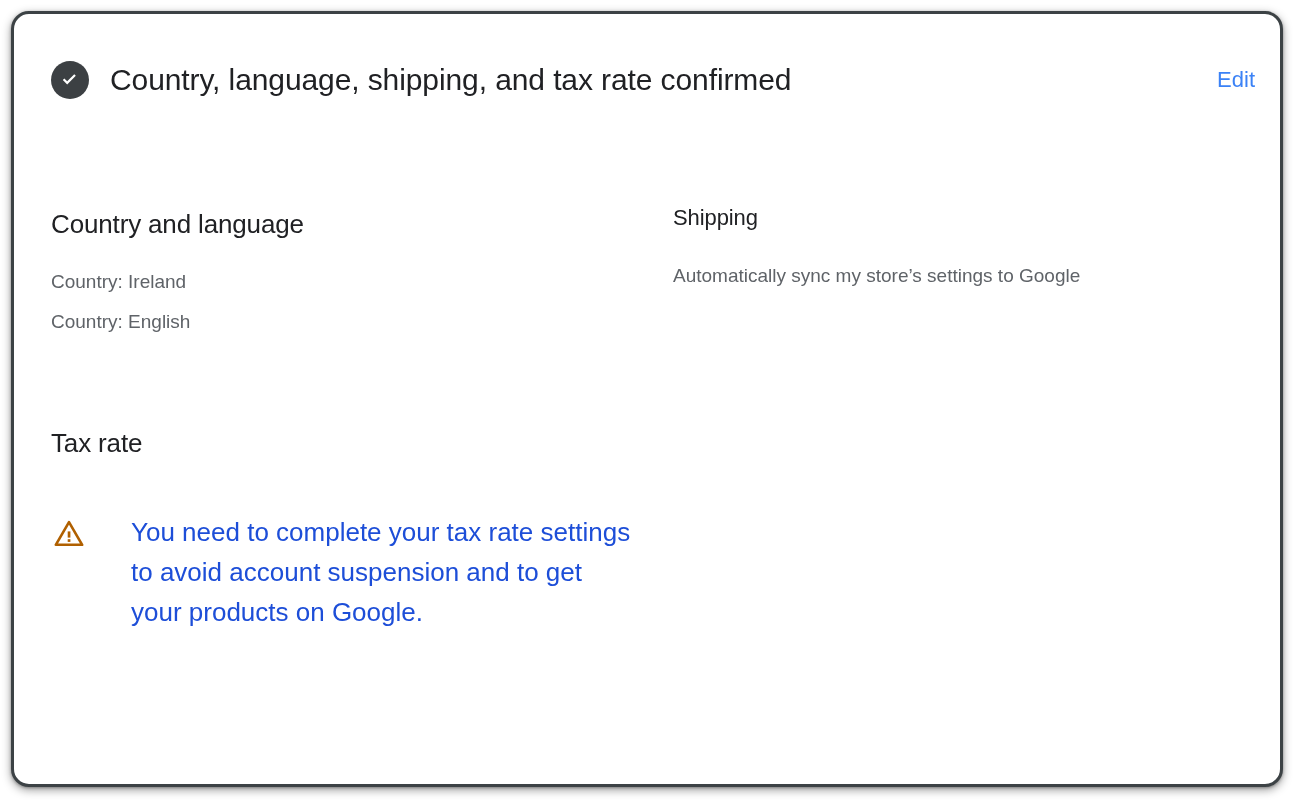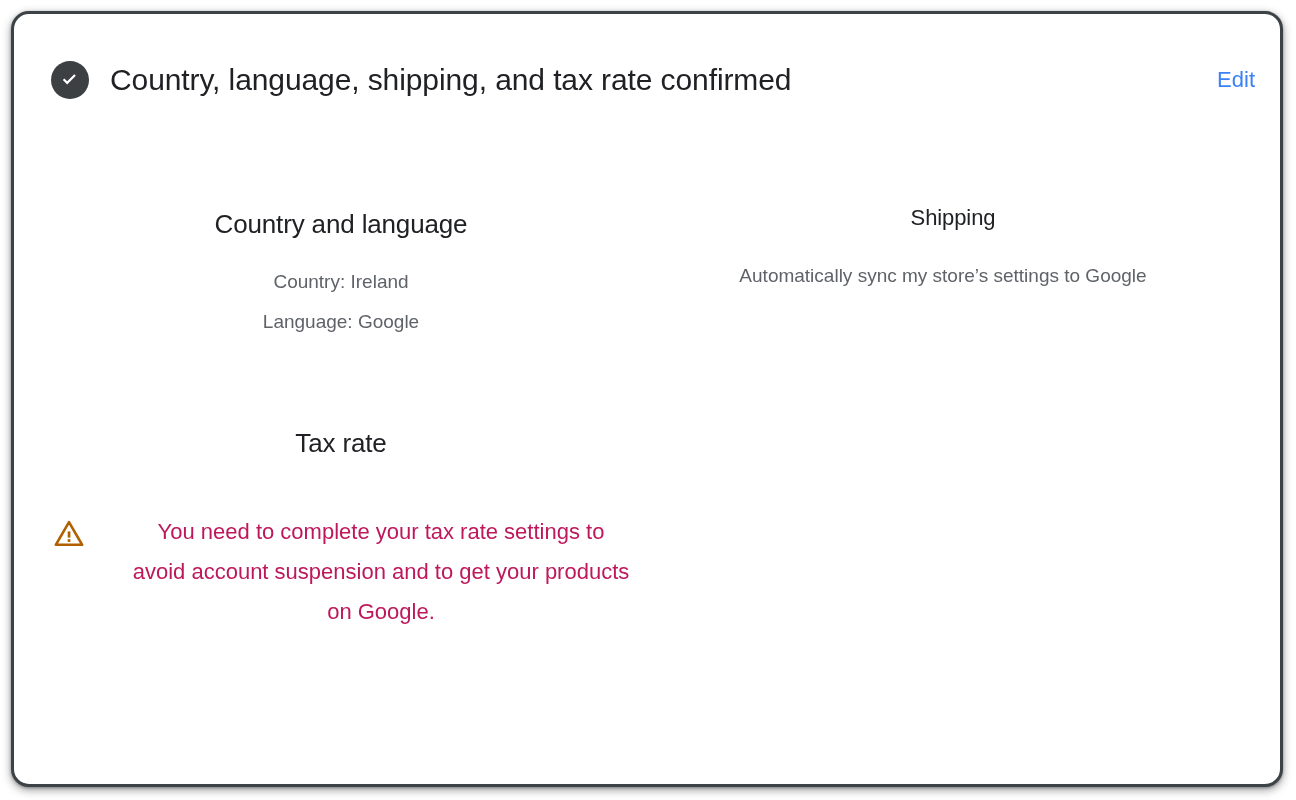--- a/index.html
+++ b/index.html
@@ -86,21 +86,20 @@
 
   
   .card-body {
     position: absolute;
     left: 0;
     top: 132px;
     right: 0;
     bottom: 0;
     padding: 0 30px 0 37px;
     box-sizing: border-box;
-    text-align: center;
   }
 
   .col-left {
     position: absolute;
     left: 37px;
     top: 62px;
     width: 580px;
   }
   .col-right {
     position: absolute;
@@ -153,23 +152,23 @@
   .warning-icon {
     flex: 0 0 30px;
     width: 30px;
     height: 27px;
     margin-top: 8px;
     margin-right: 47px;
     margin-left: 3px;
   }
   .warning-icon svg { display: block; }
   .warning-text {
-    font-size: 22px;
+    font-size: 26px;
     line-height: 40px;
-    color: #be185d;
+    color: #1d4ed8;
     max-width: 500px;
     margin: 0;
   }
 </style>
 </head>
 <body>
 
 <div class="stage">
 
   <div class="card">
@@ -187,21 +186,21 @@
       <span class="edit-link">Edit</span>
     </div>
 
     <div class="card-body">
 
       <div class="col-left">
 
         <div>
           <div class="section-title-lg">Country and language</div>
           <div class="section-text">Country: Ireland</div>
-          <div class="section-text">Language: Google</div>
+          <div class="section-text">Country: English</div>
         </div>
 
         <div class="tax-block">
           <div class="section-title-lg">Tax rate</div>
 
           <div class="warning-row">
             <span class="warning-icon">
               <svg width="30" height="27" viewBox="0 0 30 27" aria-hidden="true">
                 <path d="M15 2.2 28.2 24.8H1.8Z" fill="none" stroke="#b06000" stroke-width="2.6" stroke-linejoin="round"></path>
                 <rect x="13.7" y="11.4" width="2.7" height="6.2" fill="#b06000"></rect>

